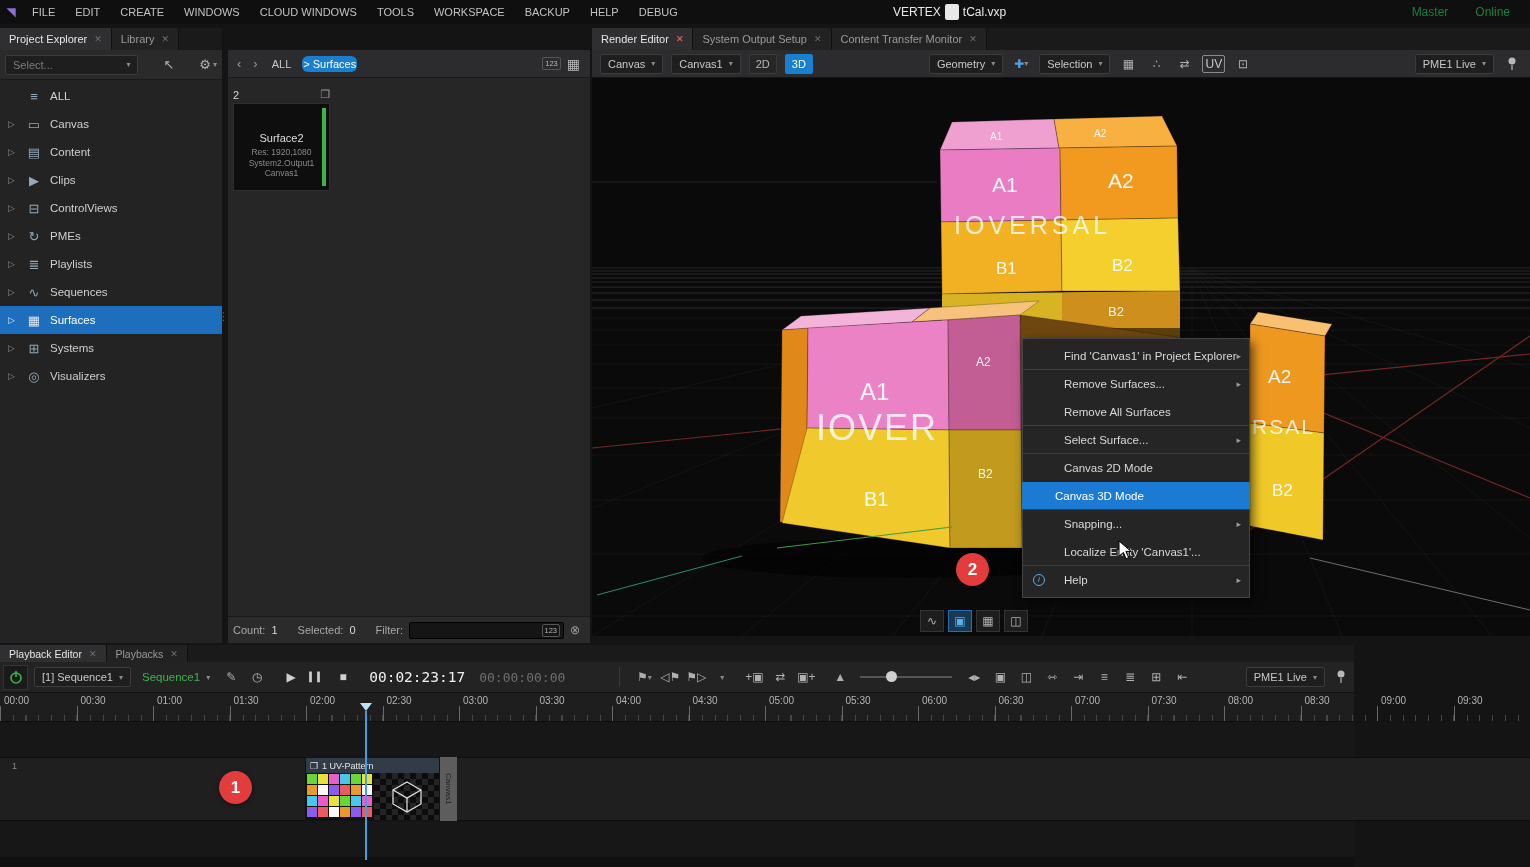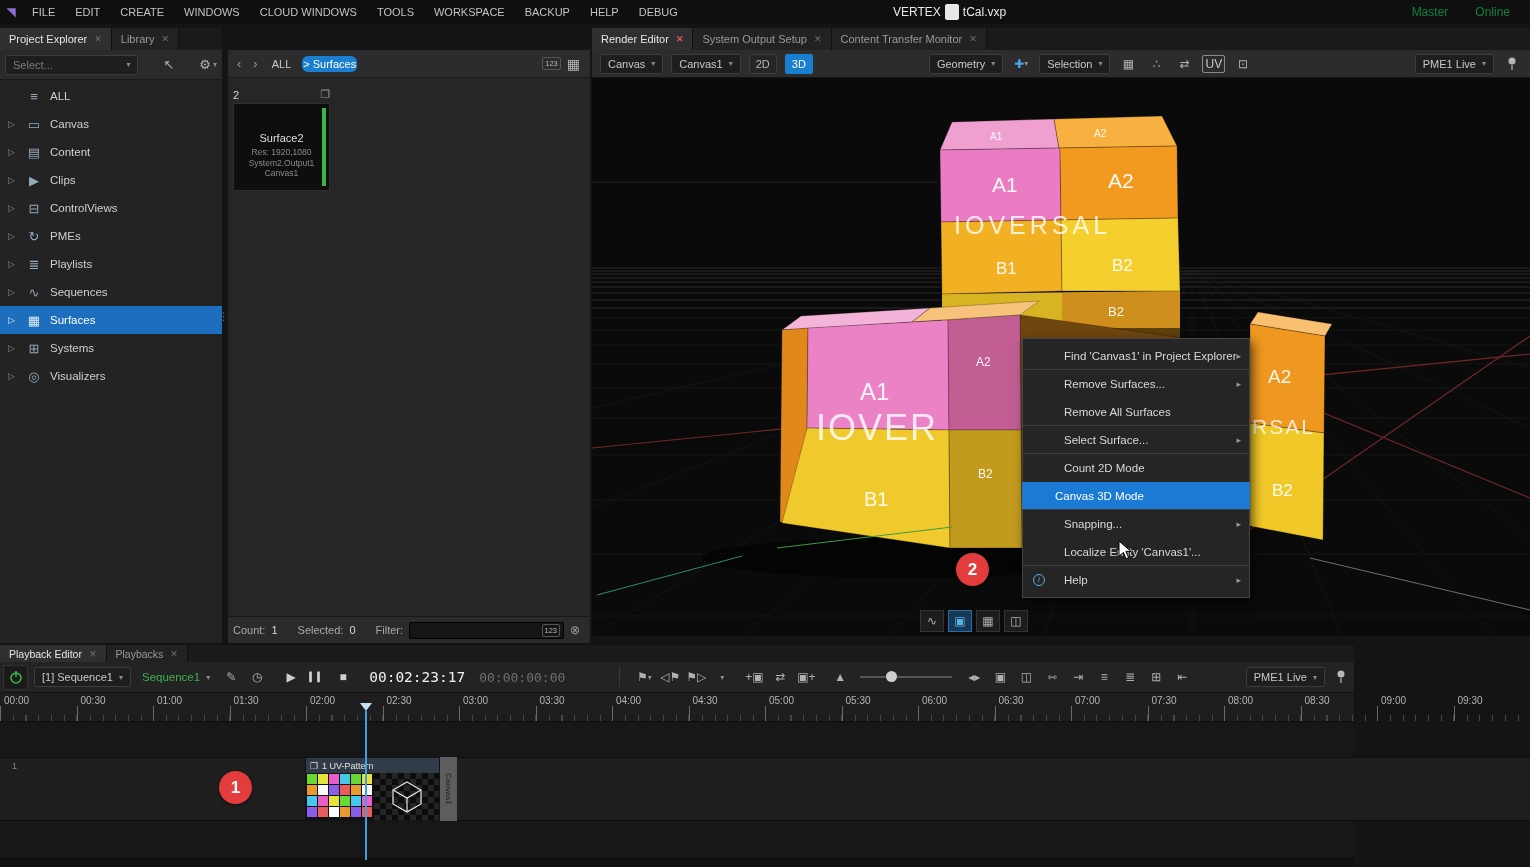--- a/index.html
+++ b/index.html
@@ -444,21 +444,21 @@
     <span>Remove All Surfaces</span>
     
   </div>
     <div class="cm-item has-sub sep-after">
     
     <span>Select Surface...</span>
     <span class="sub-arrow">▸</span>
   </div>
     <div class="cm-item">
     
-    <span>Count 2D Mode</span>
+    <span>Canvas 2D Mode</span>
     
   </div>
     <div class="cm-item highlight sep-after">
     
     <span>Canvas 3D Mode</span>
     
   </div>
     <div class="cm-item has-sub">
     
     <span>Snapping...</span>

